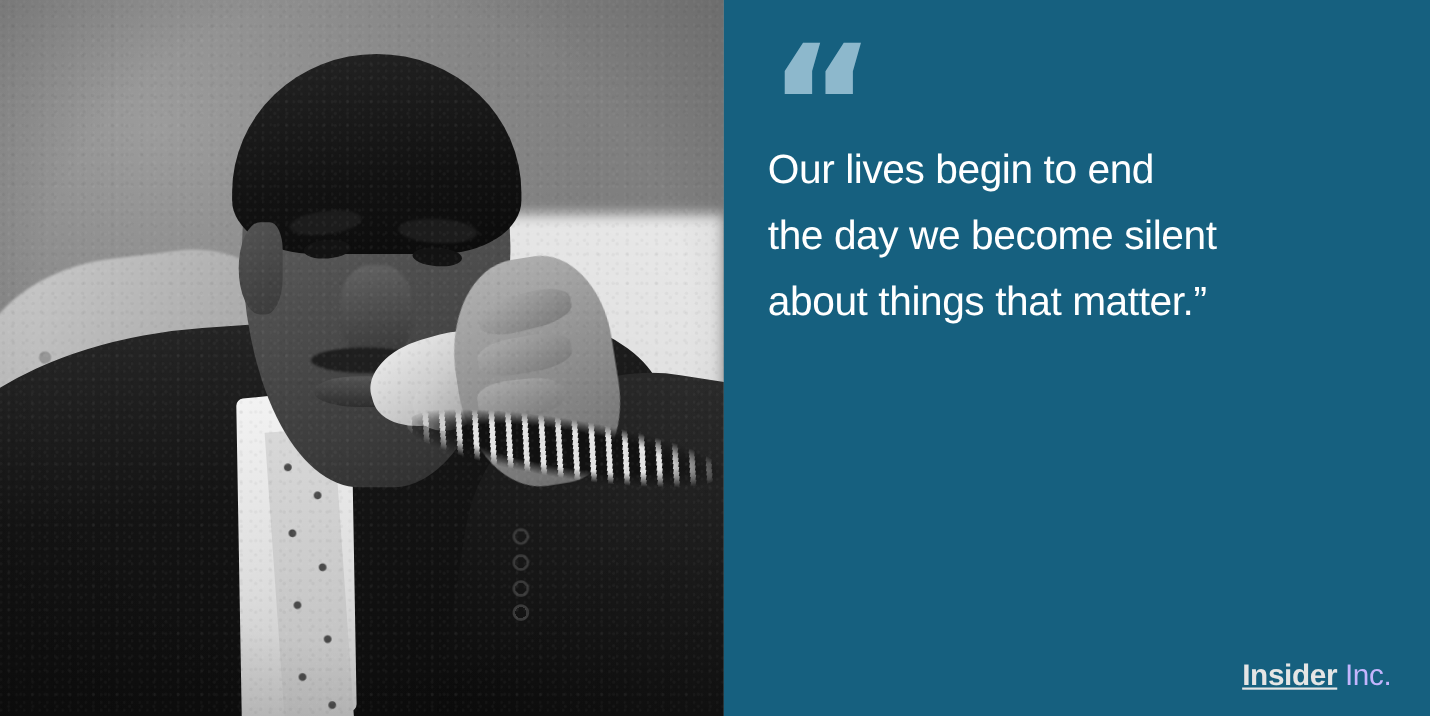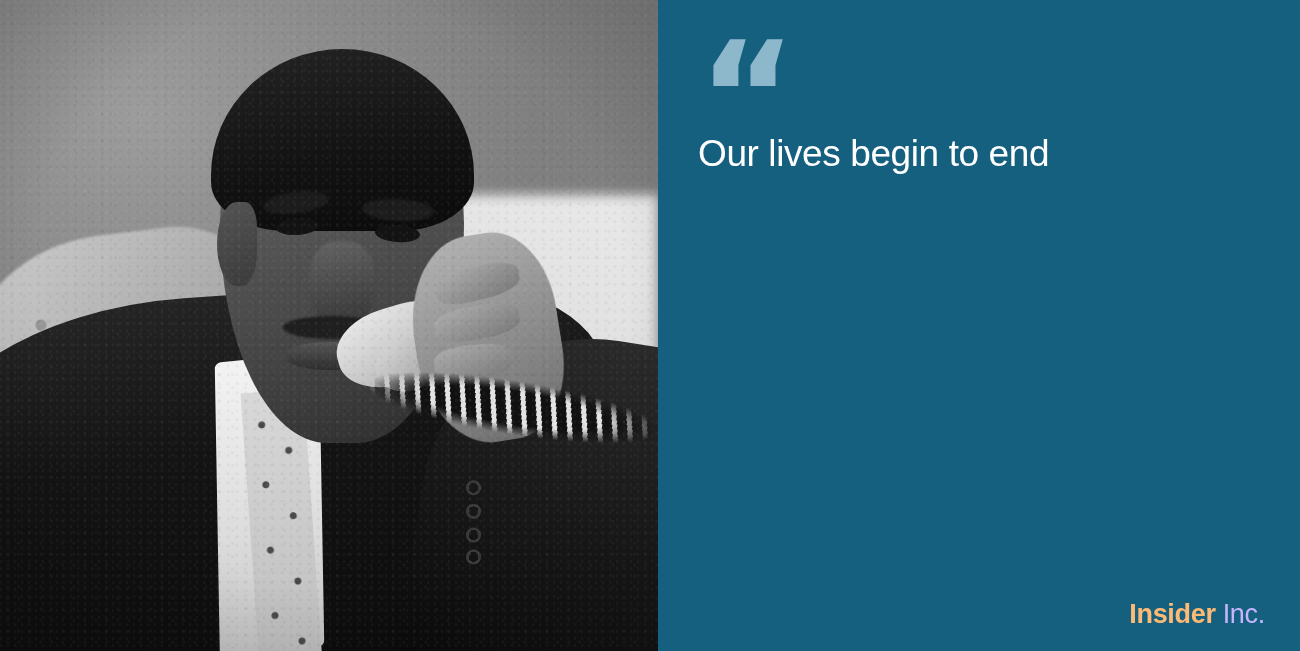--- a/index.html
+++ b/index.html
@@ -286,21 +286,21 @@
     position:absolute;
     right:35px; bottom:23px;
     display:flex;
     align-items:baseline;
     gap:7px;
     font-size:27px;
     line-height:1;
     letter-spacing:-0.3px;
     user-select:none;
   }
-  .brand-main { font-weight:700; color:#fdba74; }
+  .brand-main { font-weight:700; color:#e5e5e5;text-decoration:underline; }
   .brand-sub  { font-weight:400; color:#c4b5fd; }
 </style>
 </head>
 <body>
 
 <div class="card">
 
   <div class="photo-pane">
     <div class="ph-wall"></div>
     <div class="ph-lightwall"></div>
@@ -331,20 +331,22 @@
     <div class="ph-grain"></div>
     <div class="ph-vignette"></div>
   </div>
 
   <div class="quote-pane">
 
     <div class="quote-mark">“</div>
 
     <div class="quote-body">
       <div class="quote-line">Our lives begin to end</div>
+      <div class="quote-line">the day we become silent</div>
+      <div class="quote-line">about things that matter.”</div>
     </div>
 
     <div class="brand">
       <span class="brand-main">Insider</span>
       <span class="brand-sub">Inc.</span>
     </div>
 
   </div>
 </div>
 

